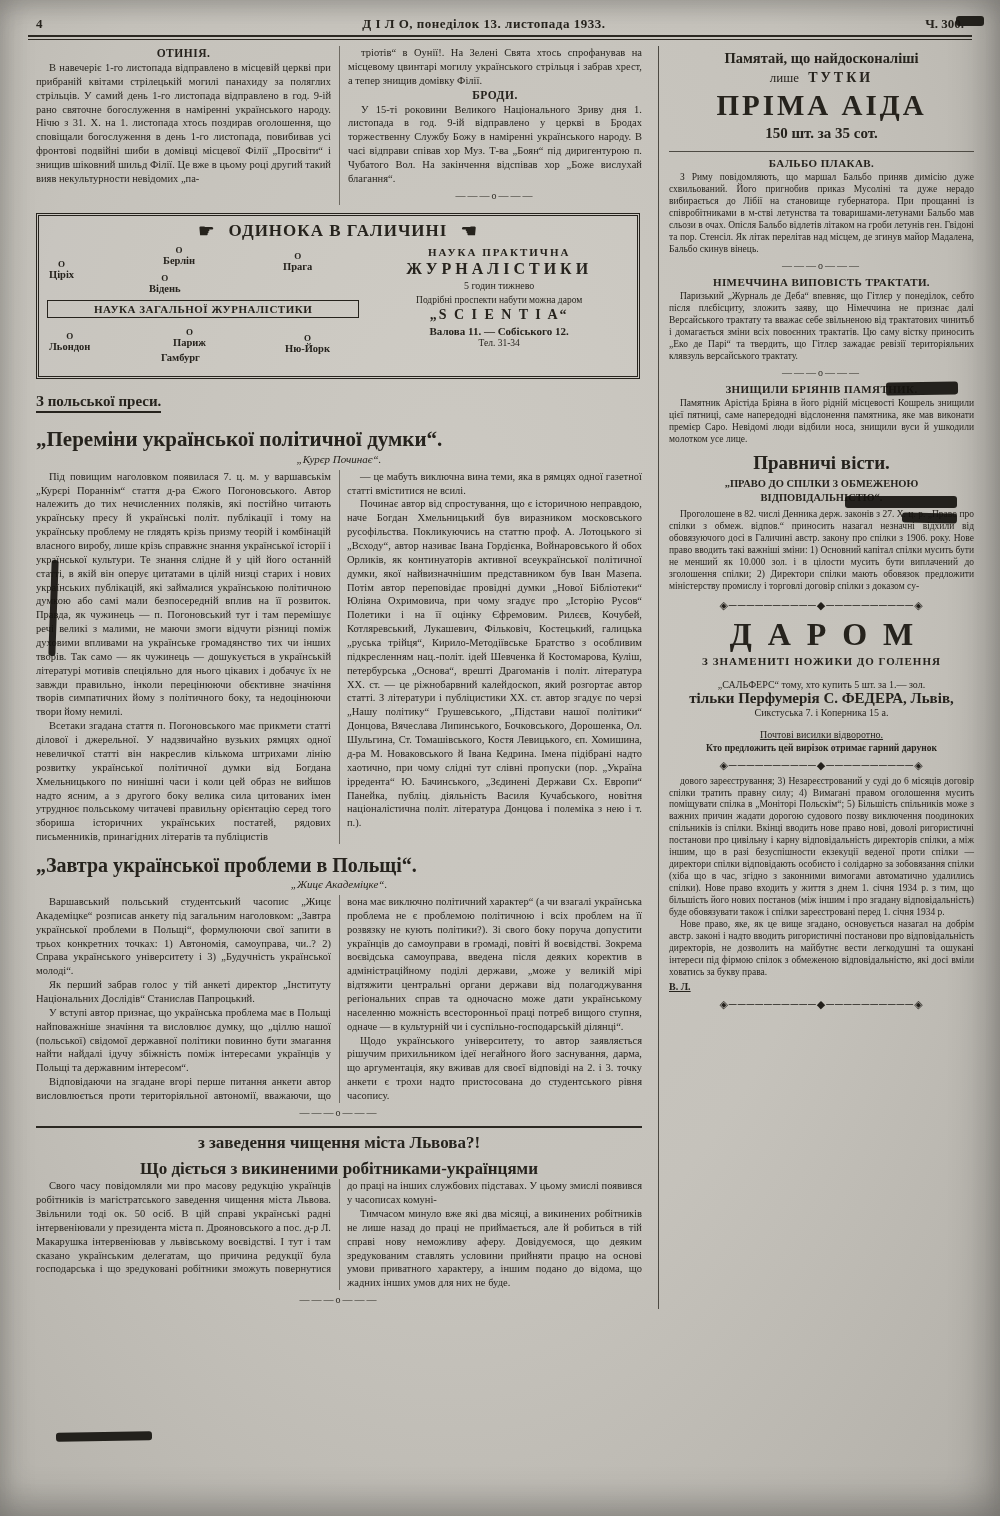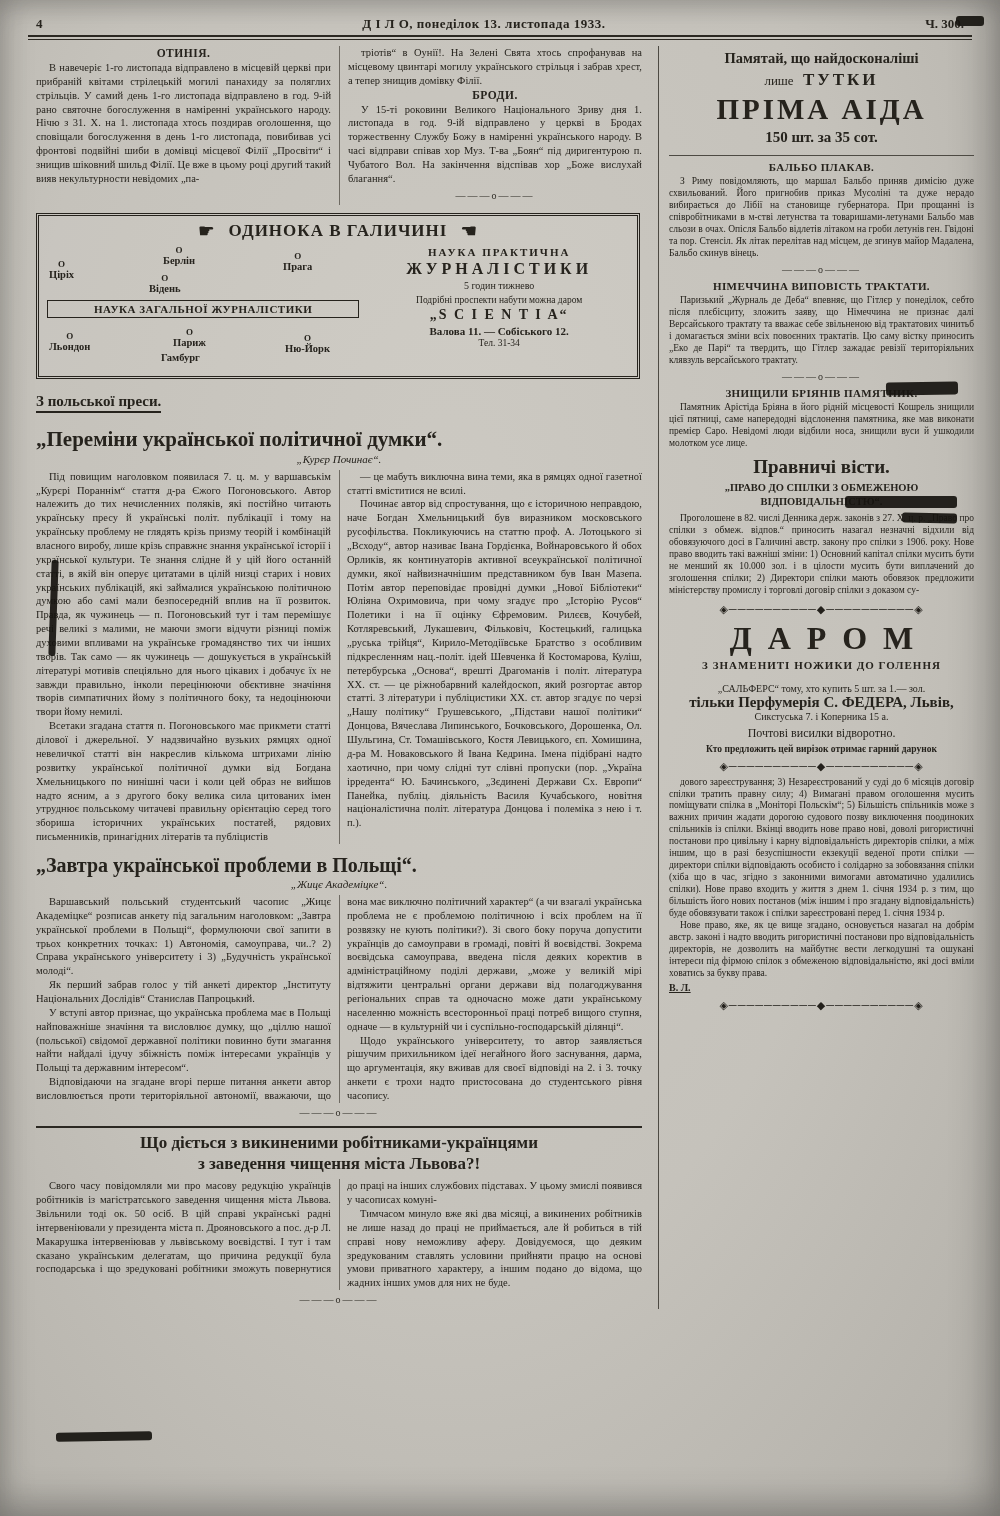--- a/index.html
+++ b/index.html
@@ -66,34 +66,34 @@
   .headline{ font-weight:bold; font-size:21px; margin:12px 0 1px; }
   .subhead{ text-align:center; font-style:italic; font-size:11px; margin-bottom:5px; }
   .twocol{ column-count:2; column-gap:16px; column-rule:1px solid #6e6a62; }
   .hr2{ border-top:2px solid #2b2822; margin:8px 0 4px; }
   .headline3{ text-align:center; font-weight:bold; font-size:17px; line-height:1.25; }
 
   
   .r-ad1{ text-align:center; padding:4px 0 6px; }
   .r-ad1 .l1{ font-size:14.5px; font-weight:bold; }
   .r-ad1 .l2{ font-size:13px; margin-top:3px; }
-  .r-ad1 .tutki{ font-size:17px; font-weight:bold; letter-spacing:3px; padding-left:6px; }
+  .r-ad1 .tutki{ font-size:14px; font-weight:bold; letter-spacing:3px; padding-left:6px; }
   .r-ad1 .l3{ font-size:29px; font-weight:bold; letter-spacing:3px; margin-top:3px; }
   .r-ad1 .l4{ font-size:15px; font-weight:bold; margin-top:3px; }
   .hr1{ border-top:1px solid #4d4a43; margin:3px 0 5px; }
   .r-head{ text-align:center; font-weight:bold; font-size:11px; letter-spacing:.4px; margin:5px 0 3px; }
   .pravo-title{ text-align:center; font-weight:bold; font-size:19px; margin:7px 0 3px; }
   .pravo-sub{ text-align:center; font-weight:bold; font-size:10.5px; line-height:1.3; margin-bottom:4px; }
   .darom{ text-align:center; margin:2px 0; }
   .darom .d-title{ font-size:32px; font-weight:bold; letter-spacing:16px; text-indent:16px; }
   .darom .d1{ font-size:11px; font-weight:bold; letter-spacing:1px; margin-top:2px; }
   .darom .d2{ font-size:10px; margin-top:12px; }
   .darom .d3{ font-size:15px; font-weight:bold; }
   .darom .d4{ font-size:10px; }
-  .darom .d5{ font-size:12px; margin-top:4px; }
+  .darom .d5{ font-size:10px; margin-top:11px;text-decoration:underline; }
   .darom .d6{ font-size:9.5px; font-weight:bold; margin-top:3px; }
   .sig{ text-align:left; font-weight:bold; font-size:10px; padding-right:14px; margin-top:2px;text-decoration:underline; }
   .appeal{ font-weight:bold; font-size:11.5px; line-height:1.35; text-align:justify; margin-top:5px; }
 
   .smudge{ position:absolute; background:#16130f; border-radius:3px; opacity:.92; }
 </style>
 </head>
 <body>
 
 <div class="page">
@@ -178,22 +178,22 @@
           <p>Варшавський польський студентський часопис „Жицє Академіцке“ розписав анкету під загальним наголовком: „Завтра української проблеми в Польщі“, формулюючи свої запити в трьох конкретних точках: 1) Автономія, самоуправа, чи..? 2) Справа українського університету і 3) „Будучність української молоді“.</p>
           <p>Як перший забрав голос у тій анкеті директор „Інституту Національних Дослідів“ Станислав Папроцький.</p>
           <p>У вступі автор признає, що українська проблема має в Польщі найповажніше значіння та висловлює думку, що „ціллю нашої (польської) свідомої державної політики повинно бути змагання найти найдалі ідучу збіжність поміж інтересами українців у Польщі та державним інтересом“.</p>
           <p>Відповідаючи на згадане вгорі перше питання анкети автор висловлюється проти територіяльної автономії, вважаючи, що вона має виключно політичний характер“ (а чи взагалі українська проблема не є проблемою політичною і всіх проблем на її розвязку не кують політики?). Зі свого боку поруча допустити українців до самоуправи в громаді, повіті й воєвідстві. Зокрема воєвідська самоуправа, введена після деяких коректив в адміністраційному поділі держави, „може у великій мірі відтяжити центральні органи держави від полагоджування регіональних справ та одночасно може дати українському населенню можність всесторонньої праці потреб вищого ступня, одначе — в культурній чи і суспільно-господарській ділянці“.</p>
           <p>Щодо українського університету, то автор заявляється рішучим прихильником ідеї негайного його заснування, дарма, що аргументація, яку вживав для своєї відповіді на 2. і 3. точку анкети є трохи надто пристосована до студентського рівня часопису.</p>
         </div>
       <div class="odiv">———о———</div>
 
       
       <div class="hr2"></div>
+      <h2 class="headline3" style="margin-bottom:5px">з заведення чищення міста Львова?!</h2>
       <h2 class="headline3">Що діється з викиненими робітниками-українцями</h2>
-      <h2 class="headline3" style="margin-bottom:5px">з заведення чищення міста Львова?!</h2>
       <div class="twocol bt">
           <p>Свого часу повідомляли ми про масову редукцію українців робітників із магістратського заведення чищення міста Львова. Звільнили тоді ок. 50 осіб. В цій справі українські радні інтервеніювали у президента міста п. Дрояновського а пос. д-р Л. Макарушка інтервеніював у львівському воєвідстві. І тут і там сказано українським делегатам, що причина редукції була господарська і що зредуковані робітники зможуть повернутися до праці на інших службових підставах. У цьому змислі появився у часописах комуні-</p>
           <p>Тимчасом минуло вже які два місяці, а викинених робітників не лише назад до праці не приймається, але й робиться в тій справі нову неможливу аферу. Довідуємося, що деяким зредукованим ставлять условини прийняти працю на основі умови приватного характеру, а іншим подано до відома, що жадних інших умов для них не буде.</p>
         </div>
       <div class="odiv">———о———</div>
 
     </div>
 
     <aside class="right-col">
 

